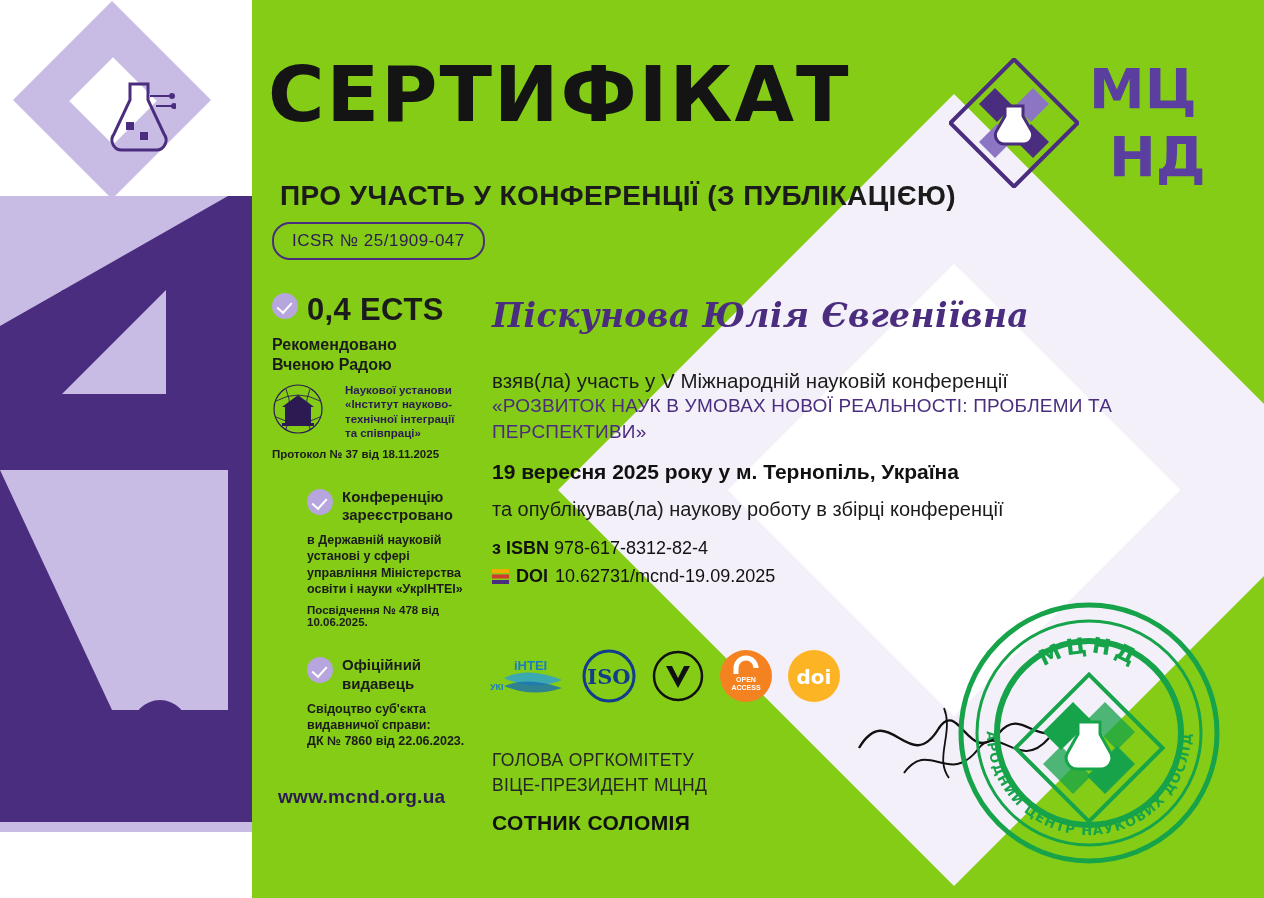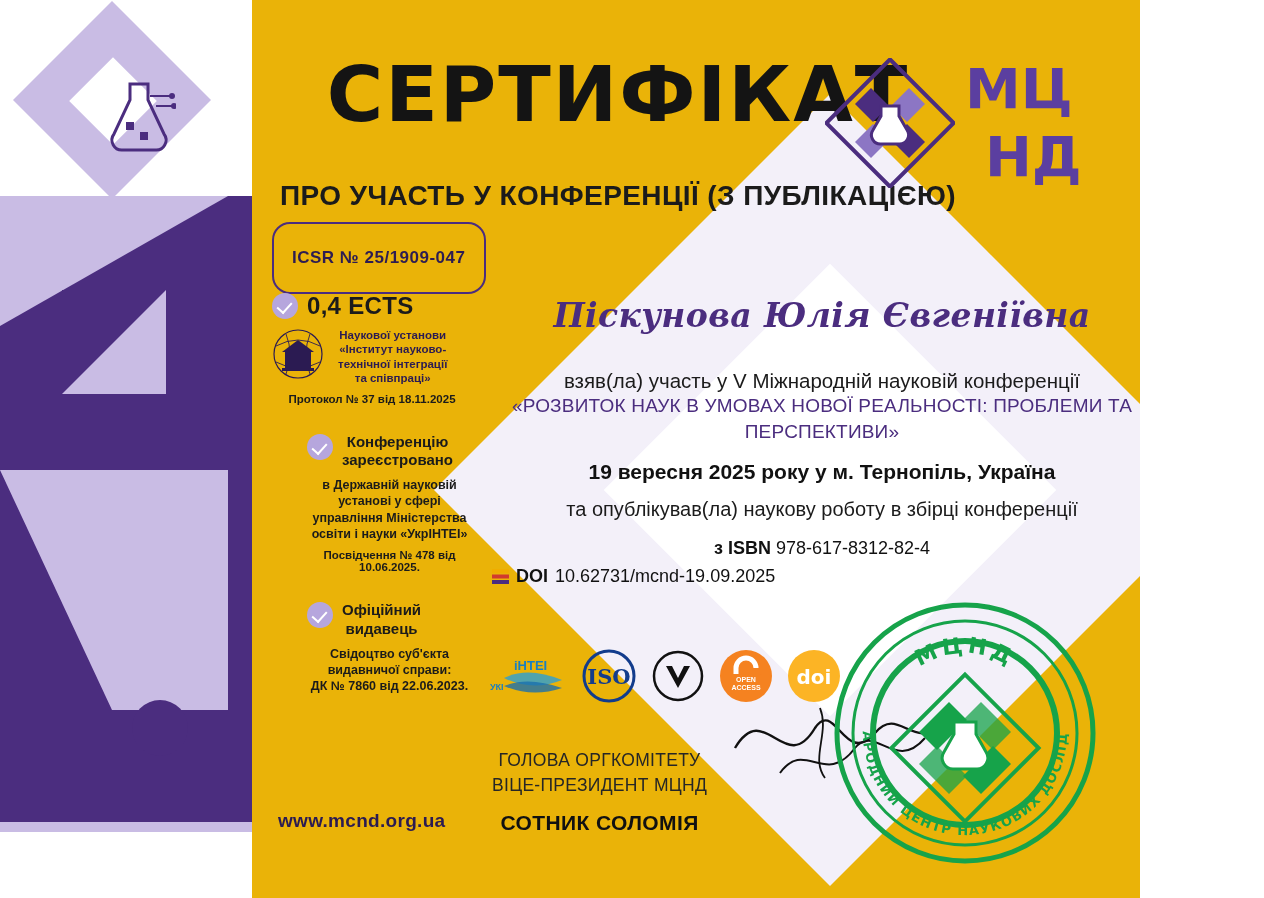--- a/index.html
+++ b/index.html
@@ -5,25 +5,24 @@
   html, body {
     margin: 0;
     padding: 0;
     background: #ffffff;
   }
   body {
     font-family: "Liberation Sans", sans-serif;
   }
   .certificate {
     position: relative;
-    width: 1140px;
+    width: 1264px;
     height: 898px;
     overflow: hidden;
-    background: #eab308;
-    text-align: center;
+    background: #84cc16;
   }
 
   
   .left-band {
     position: absolute;
     left: 0; top: 0;
     width: 252px; height: 898px;
     background: #4b2d7f;
     overflow: hidden;
   }
@@ -142,25 +141,25 @@
     position: absolute;
     left: 280px; top: 180px;
     font-size: 28px;
     font-weight: bold;
     letter-spacing: 0.4px;
     color: #1b1b1b;
   }
   .icsr {
     position: absolute;
     left: 272px; top: 222px;
-    padding: 24px 18px;
+    padding: 7px 18px;
     border: 2px solid #4b2d7f;
     border-radius: 18px;
     font-size: 17px;
-    font-weight: bold;
+    font-weight: normal;
     color: #2d1c52;
     letter-spacing: 0.5px;
   }
 
   
   .logo-mark {
     position: absolute;
     right: 185px; top: 58px;
     width: 130px; height: 130px;
   }
@@ -188,32 +187,32 @@
   }
   .chk:after {
     content: "";
     position: absolute;
     left: 8px; top: 6px;
     width: 7px; height: 12px;
     border: solid #ffffff;
     border-width: 0 2.6px 2.6px 0;
     transform: rotate(42deg);
   }
-  .ects { font-size: 24px; font-weight: bold; letter-spacing: 0.3px; }
+  .ects { font-size: 31px; font-weight: bold; letter-spacing: 0.3px; }
   .blk-head { font-size: 16px; font-weight: bold; line-height: 1.25; margin-top: 7px; }
   .blk-head.small { font-size: 15px; }
   .blk-sub { font-size: 12.5px; line-height: 1.3; margin-top: 7px; font-weight: bold; }
   .blk-note { font-size: 11.5px; font-weight: bold; margin-top: 7px; }
   .sect { margin-top: 28px; margin-left: 35px; }
-  .inst-row { display: flex; gap: 14px; margin-top: 8px; align-items: flex-start; }
+  .inst-row { display: flex; gap: 21px; margin-top: 8px; align-items: flex-start; }
   .inst-logo { flex: 0 0 auto; width: 52px; height: 52px; }
   .inst-text { font-size: 11.5px; font-weight: bold; line-height: 1.25; color: #2b1b52; }
   .site {
     position: absolute;
-    left: 278px; top: 810px;
+    left: 278px; top: 786px;
     font-size: 19px;
     font-weight: bold;
     color: #2b1b52;
     letter-spacing: 0.3px;
   }
 
   
   .main { position: absolute; left: 492px; top: 296px; width: 660px; }
   .recipient {
     font-family: "DejaVu Serif", serif;
@@ -309,20 +308,22 @@
     <svg class="logo-letters" viewBox="0 0 135 140">
       <text x="2" y="52" font-family="DejaVu Sans, sans-serif" font-size="56" font-weight="bold" fill="#5b3fa0">МЦ</text>
       <text x="22" y="120" font-family="DejaVu Sans, sans-serif" font-size="56" font-weight="bold" fill="#5b3fa0">НД</text>
     </svg>
 
     <div class="col-left">
       <div class="chk-row">
         <div class="chk"></div>
         <div class="ects">0,4 ECTS</div>
       </div>
+      <div class="blk-head" style="white-space:pre-line">Рекомендовано
+Вченою Радою</div>
 
       <div class="inst-row">
         <svg class="inst-logo" viewBox="0 0 52 52">
           <circle cx="26" cy="26" r="24" fill="none" stroke="#2b1b52" stroke-width="1.2"></circle>
           <path d="M4 18 Q26 6 48 18 M4 34 Q26 46 48 34 M14 6 Q22 26 14 46 M38 6 Q30 26 38 46" fill="none" stroke="#2b1b52" stroke-width="0.9"></path>
           <rect x="13" y="24" width="26" height="16" fill="#2b1b52"></rect>
           <polygon points="26,12 42,24 10,24" fill="#2b1b52"></polygon>
           <rect x="10" y="40" width="32" height="3" fill="#2b1b52"></rect>
         </svg>
         <div class="inst-text" style="white-space:pre-line">Наукової установи

